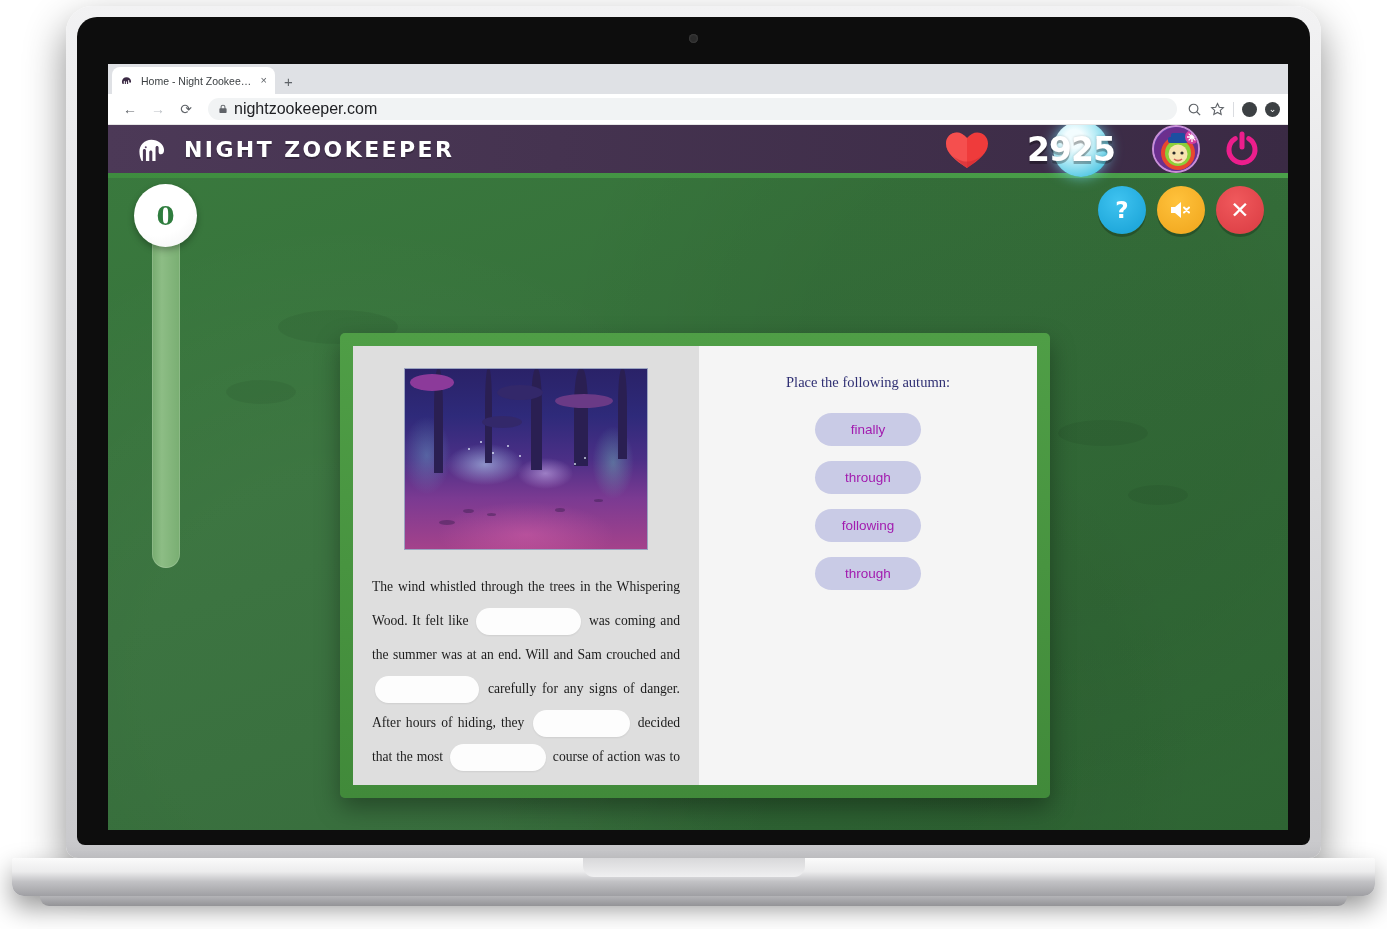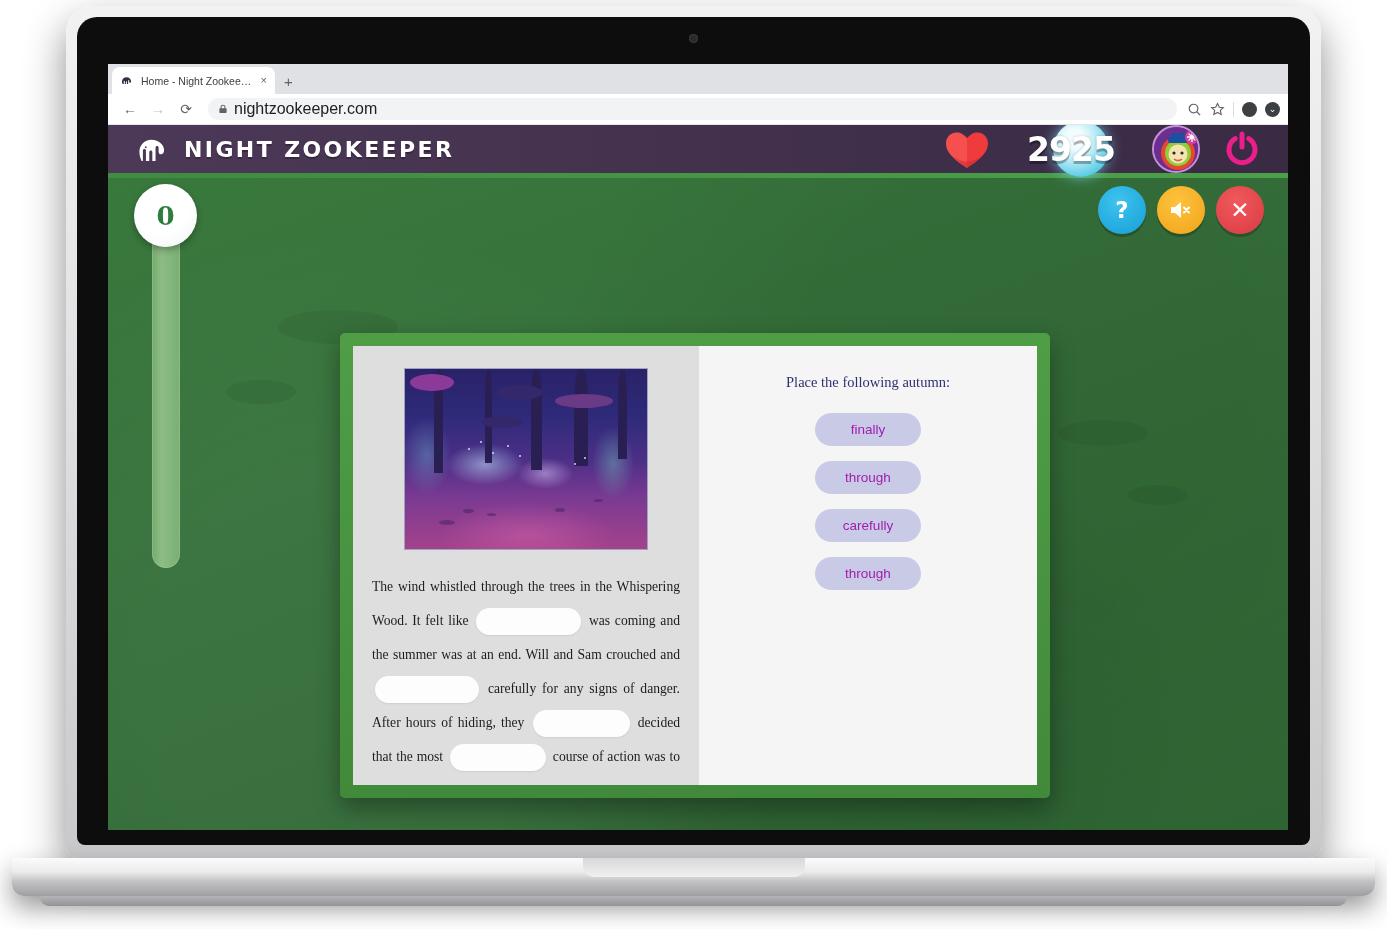--- a/index.html
+++ b/index.html
@@ -417,21 +417,21 @@
           <div class="pebble" style="left:78%;top:72%;width:9px;height:3px;"></div>
         </div>
         <div id="passage-text"><span>The wind whistled through the trees in the Whispering Wood. It felt like </span><span class="blank-slot w1"></span><span> was coming and the summer was at an end. Will and Sam crouched and </span><span class="blank-slot w2"></span><span> carefully for any signs of danger. After hours of hiding, they </span><span class="blank-slot w3"></span><span> decided that the most </span><span class="blank-slot w4"></span><span> course of action was to meet the Void Monsters in battle.</span></div>
       </div>
 
       <div id="wordbank-panel">
         <div id="wordbank-title">Place the following autumn:</div>
         <div id="wordbank-list">
             <div class="word-pill">finally</div>
             <div class="word-pill">through</div>
-            <div class="word-pill">carefully</div>
+            <div class="word-pill">following</div>
             <div class="word-pill">through</div>
           </div>
       </div>
 
     </div>
   </div>
 </div>
 
 <div id="laptop-base"></div>
 <div id="laptop-notch"></div>

